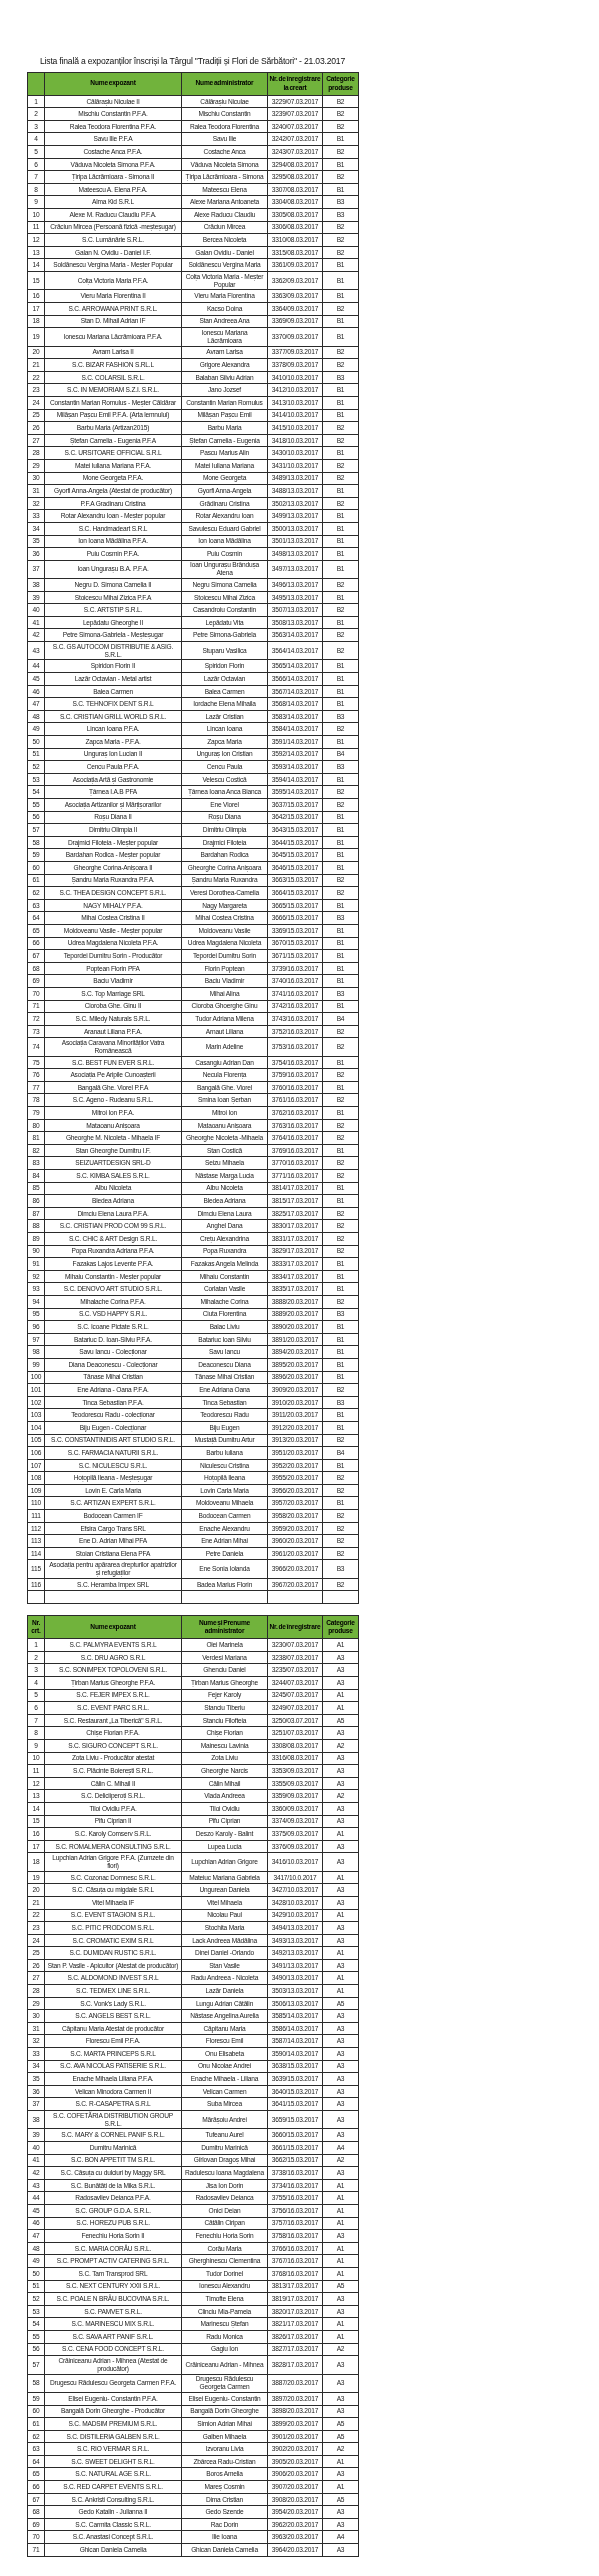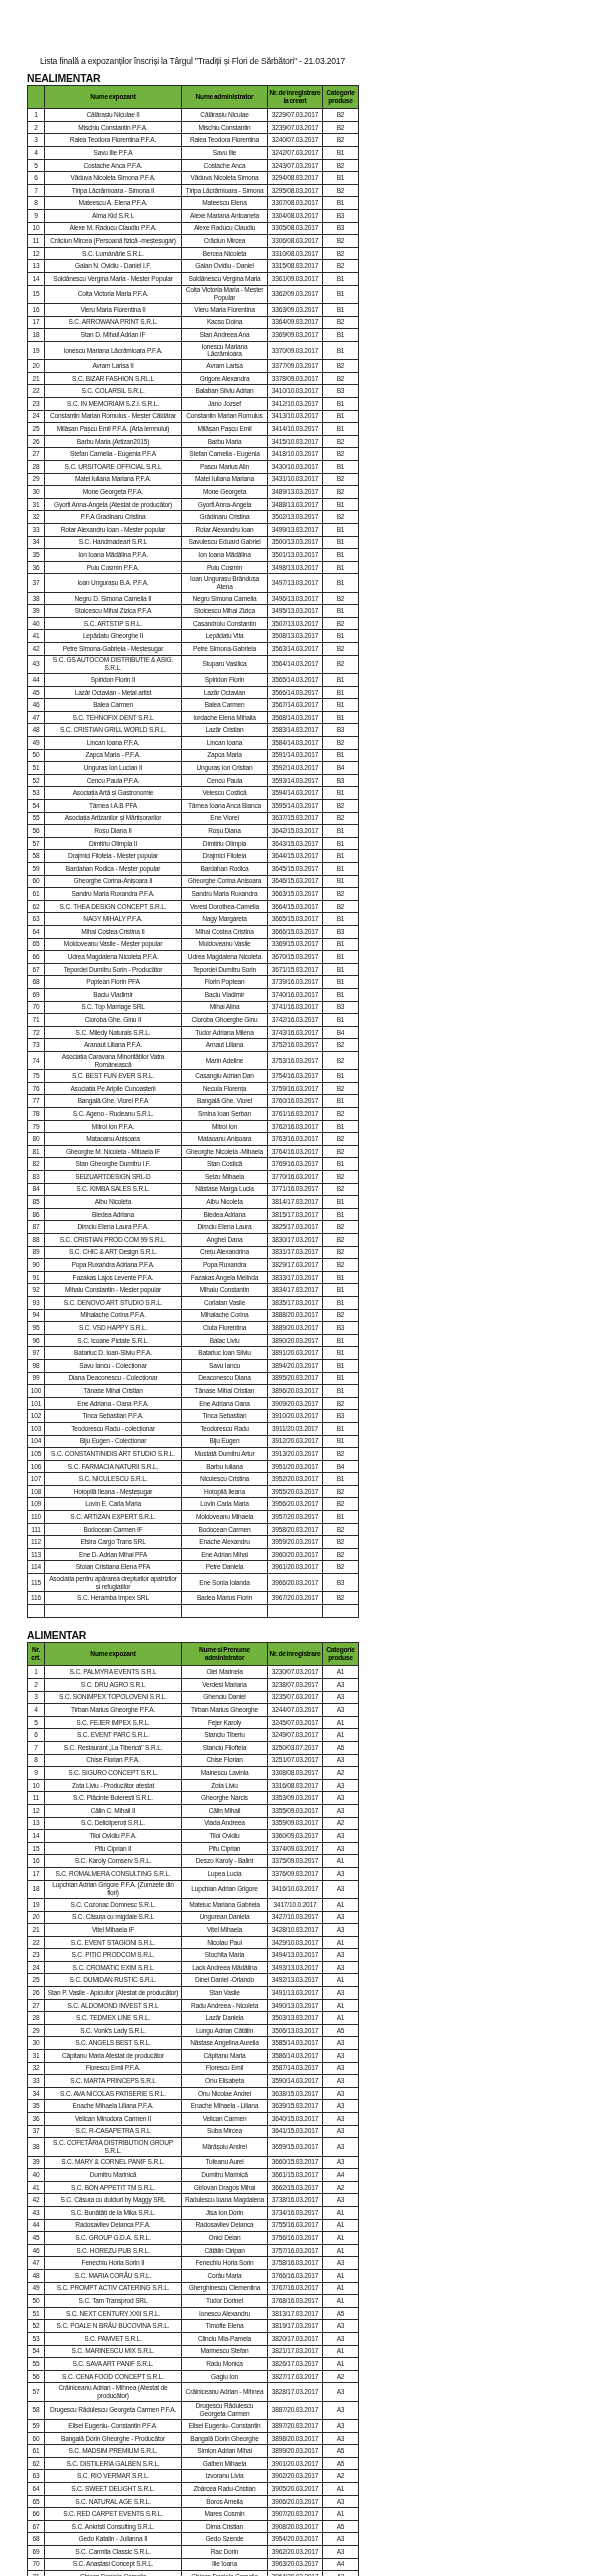--- a/index.html
+++ b/index.html
@@ -32,21 +32,20 @@
     word-wrap:break-word; color:#1a1a1a;
   }
 </style>
 </head>
 <body>
 
 <div class="page">
   <div class="doc-title">Lista finală a expozanților înscriși la Târgul ''Tradiții și Flori de Sărbători'' - 21.03.2017</div>
 
   <section class="section">
-    <div class="section-label">NEALIMENTAR</div>
     <table class="list-table">
       <colgroup>
         <col class="c0">
           <col class="c1">
           <col class="c2">
           <col class="c3">
           <col class="c4">
       </colgroup>
       <thead>
           <tr>
@@ -875,21 +874,20 @@
             <td></td>
             <td></td>
             <td></td>
             <td></td>
           </tr>
         </tbody>
     </table>
   </section>
 
   <section class="section">
-    <div class="section-label">ALIMENTAR</div>
     <table class="list-table">
       <colgroup>
         <col class="c0">
           <col class="c1">
           <col class="c2">
           <col class="c3">
           <col class="c4">
       </colgroup>
       <thead>
           <tr>

